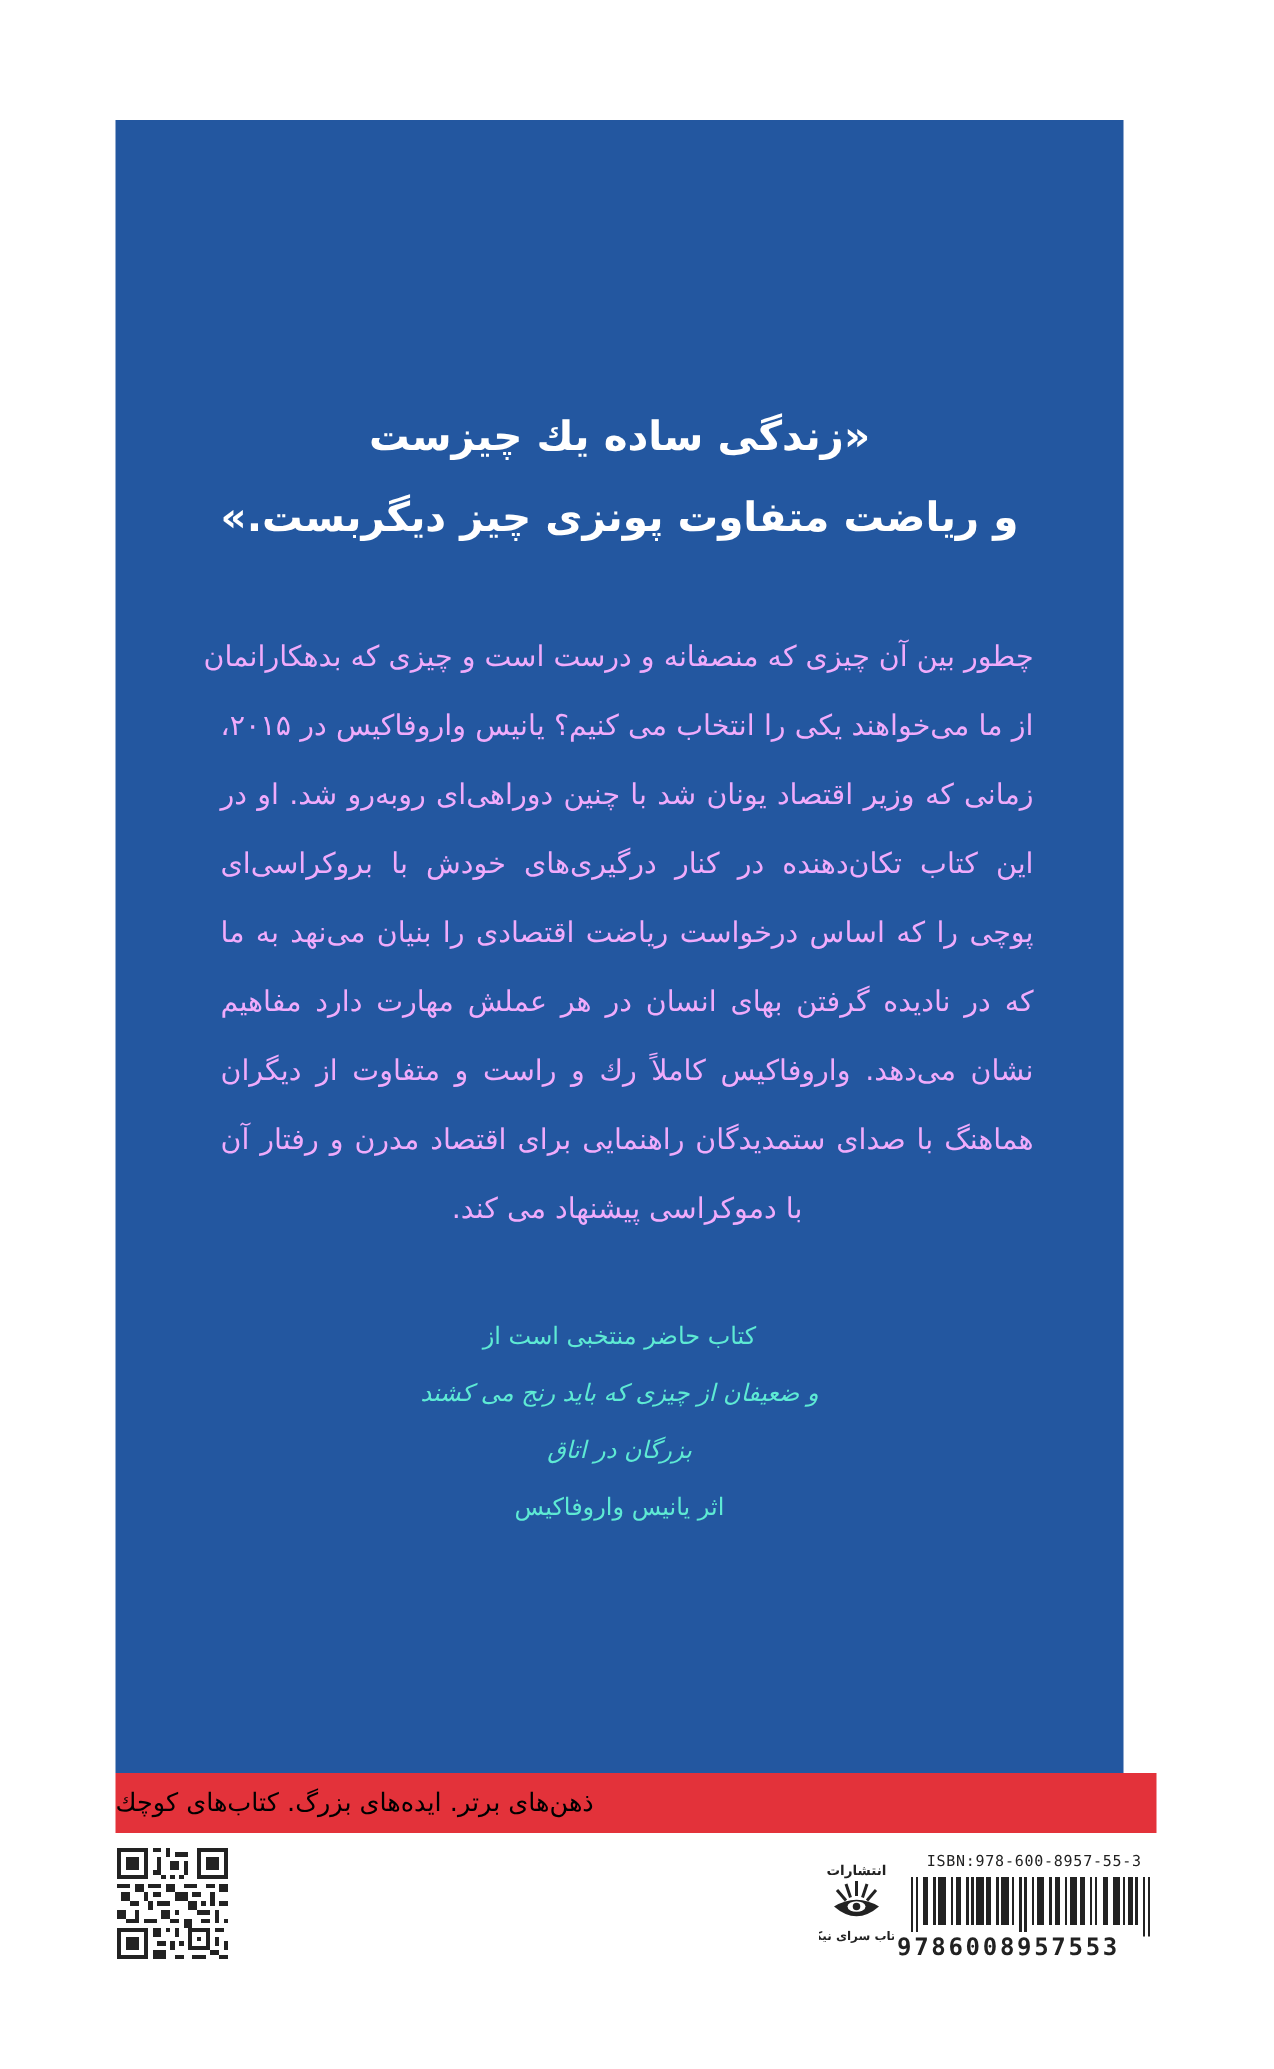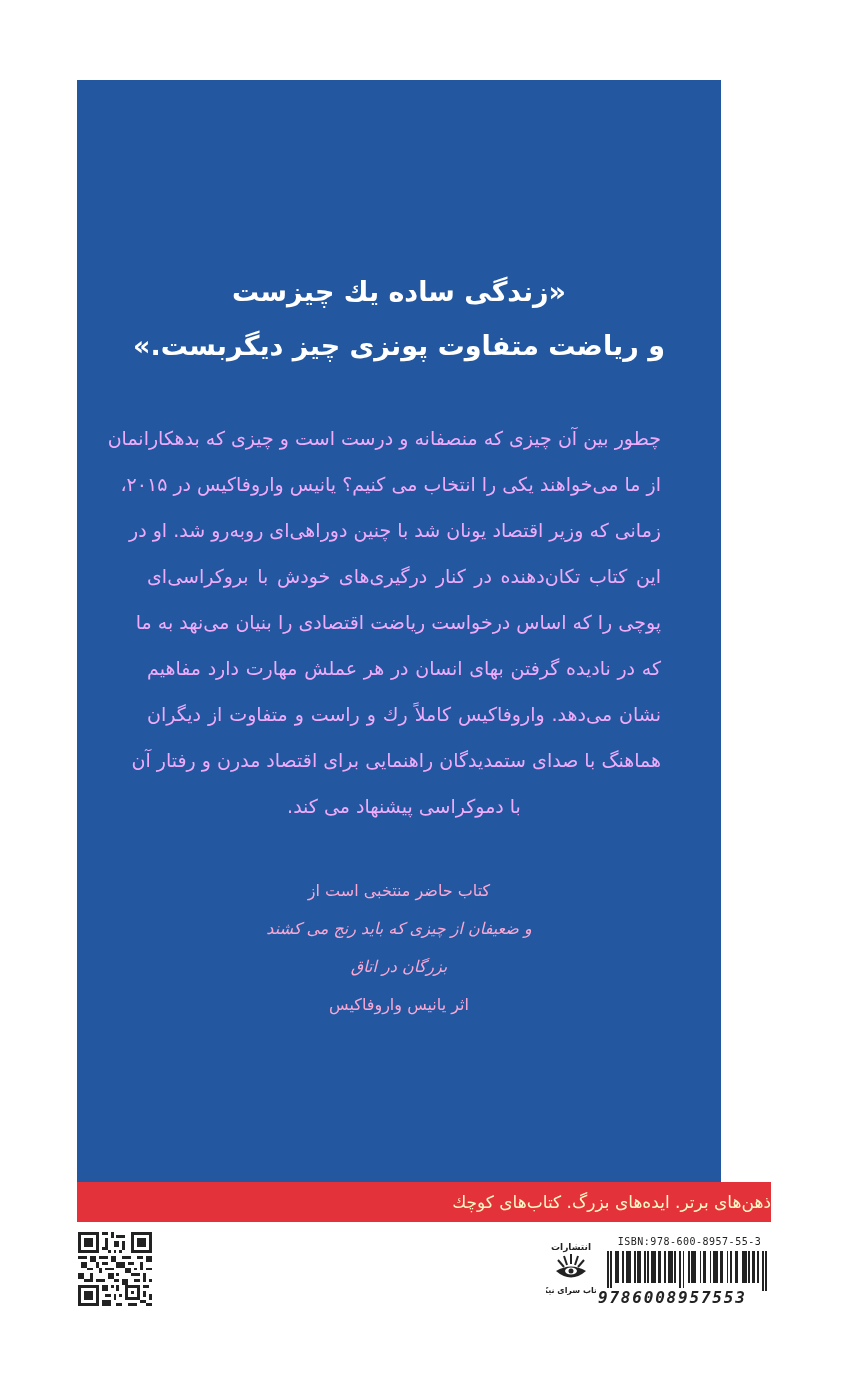--- a/index.html
+++ b/index.html
@@ -8,20 +8,21 @@
     background: #ffffff;
     position: relative;
     overflow: hidden;
     font-family: "DejaVu Sans", sans-serif;
   }
   .cover {
     position: absolute;
     left: 77px; top: 80px;
     width: 644px; height: 1102px;
     background: var(--blue, #2357a0);
+    padding-left: 28px;
   }
   .quote {
     position: absolute;
     left: 0; right: 0; top: 185px;
     text-align: center;
     color: #ffffff;
     font-weight: bold;
     font-size: 27px;
     line-height: 54px;
     direction: rtl;
@@ -42,36 +43,36 @@
     text-align: justify;
     text-align-last: justify;
   }
   .body-text .line.last {
     text-align: left;
     text-align-last: center;
   }
   .selected {
     position: absolute;
     left: 0; right: 0; top: 792px;
-    color: #f9a8d4;
+    color: #5eead4;
     font-size: 16px;
     line-height: 38px;
     text-align: center;
     direction: rtl;
   }
   .selected .it { font-style: italic; }
   .slogan-bar {
     position: absolute;
     left: 77px; top: 1182px;
     width: 694px; height: 40px;
     background: var(--red, #e3323a);
-    color: #fef9c3;
+    color: #000000;
     font-size: 17px;
     line-height: 40px;
-    text-align: right;
+    text-align: left;
     direction: rtl;
   }
   .qr {
     position: absolute;
     left: 78px; top: 1232px;
     width: 74px; height: 74px;
   }
   .publisher-logo {
     position: absolute;
     left: 546px; top: 1240px;
@@ -97,21 +98,20 @@
   }
   .isbn-digits {
     position: absolute;
     left: -9px; top: 52px;
     font-size: 16px;
     font-weight: bold;
     letter-spacing: 1.8px;
     white-space: nowrap;
     background: #fff;
     padding-right: 2px;
-    font-style: italic;
   }
 </style>
 </head>
 <body style="--blue: #2357a0; --red: #e3323a;">
 
 <div class="cover">
   <div class="quote">
     <div>«زندگی ساده یك چیزست</div>
     <div>و ریاضت متفاوت پونزی چیز دیگربست.»</div>
   </div>

